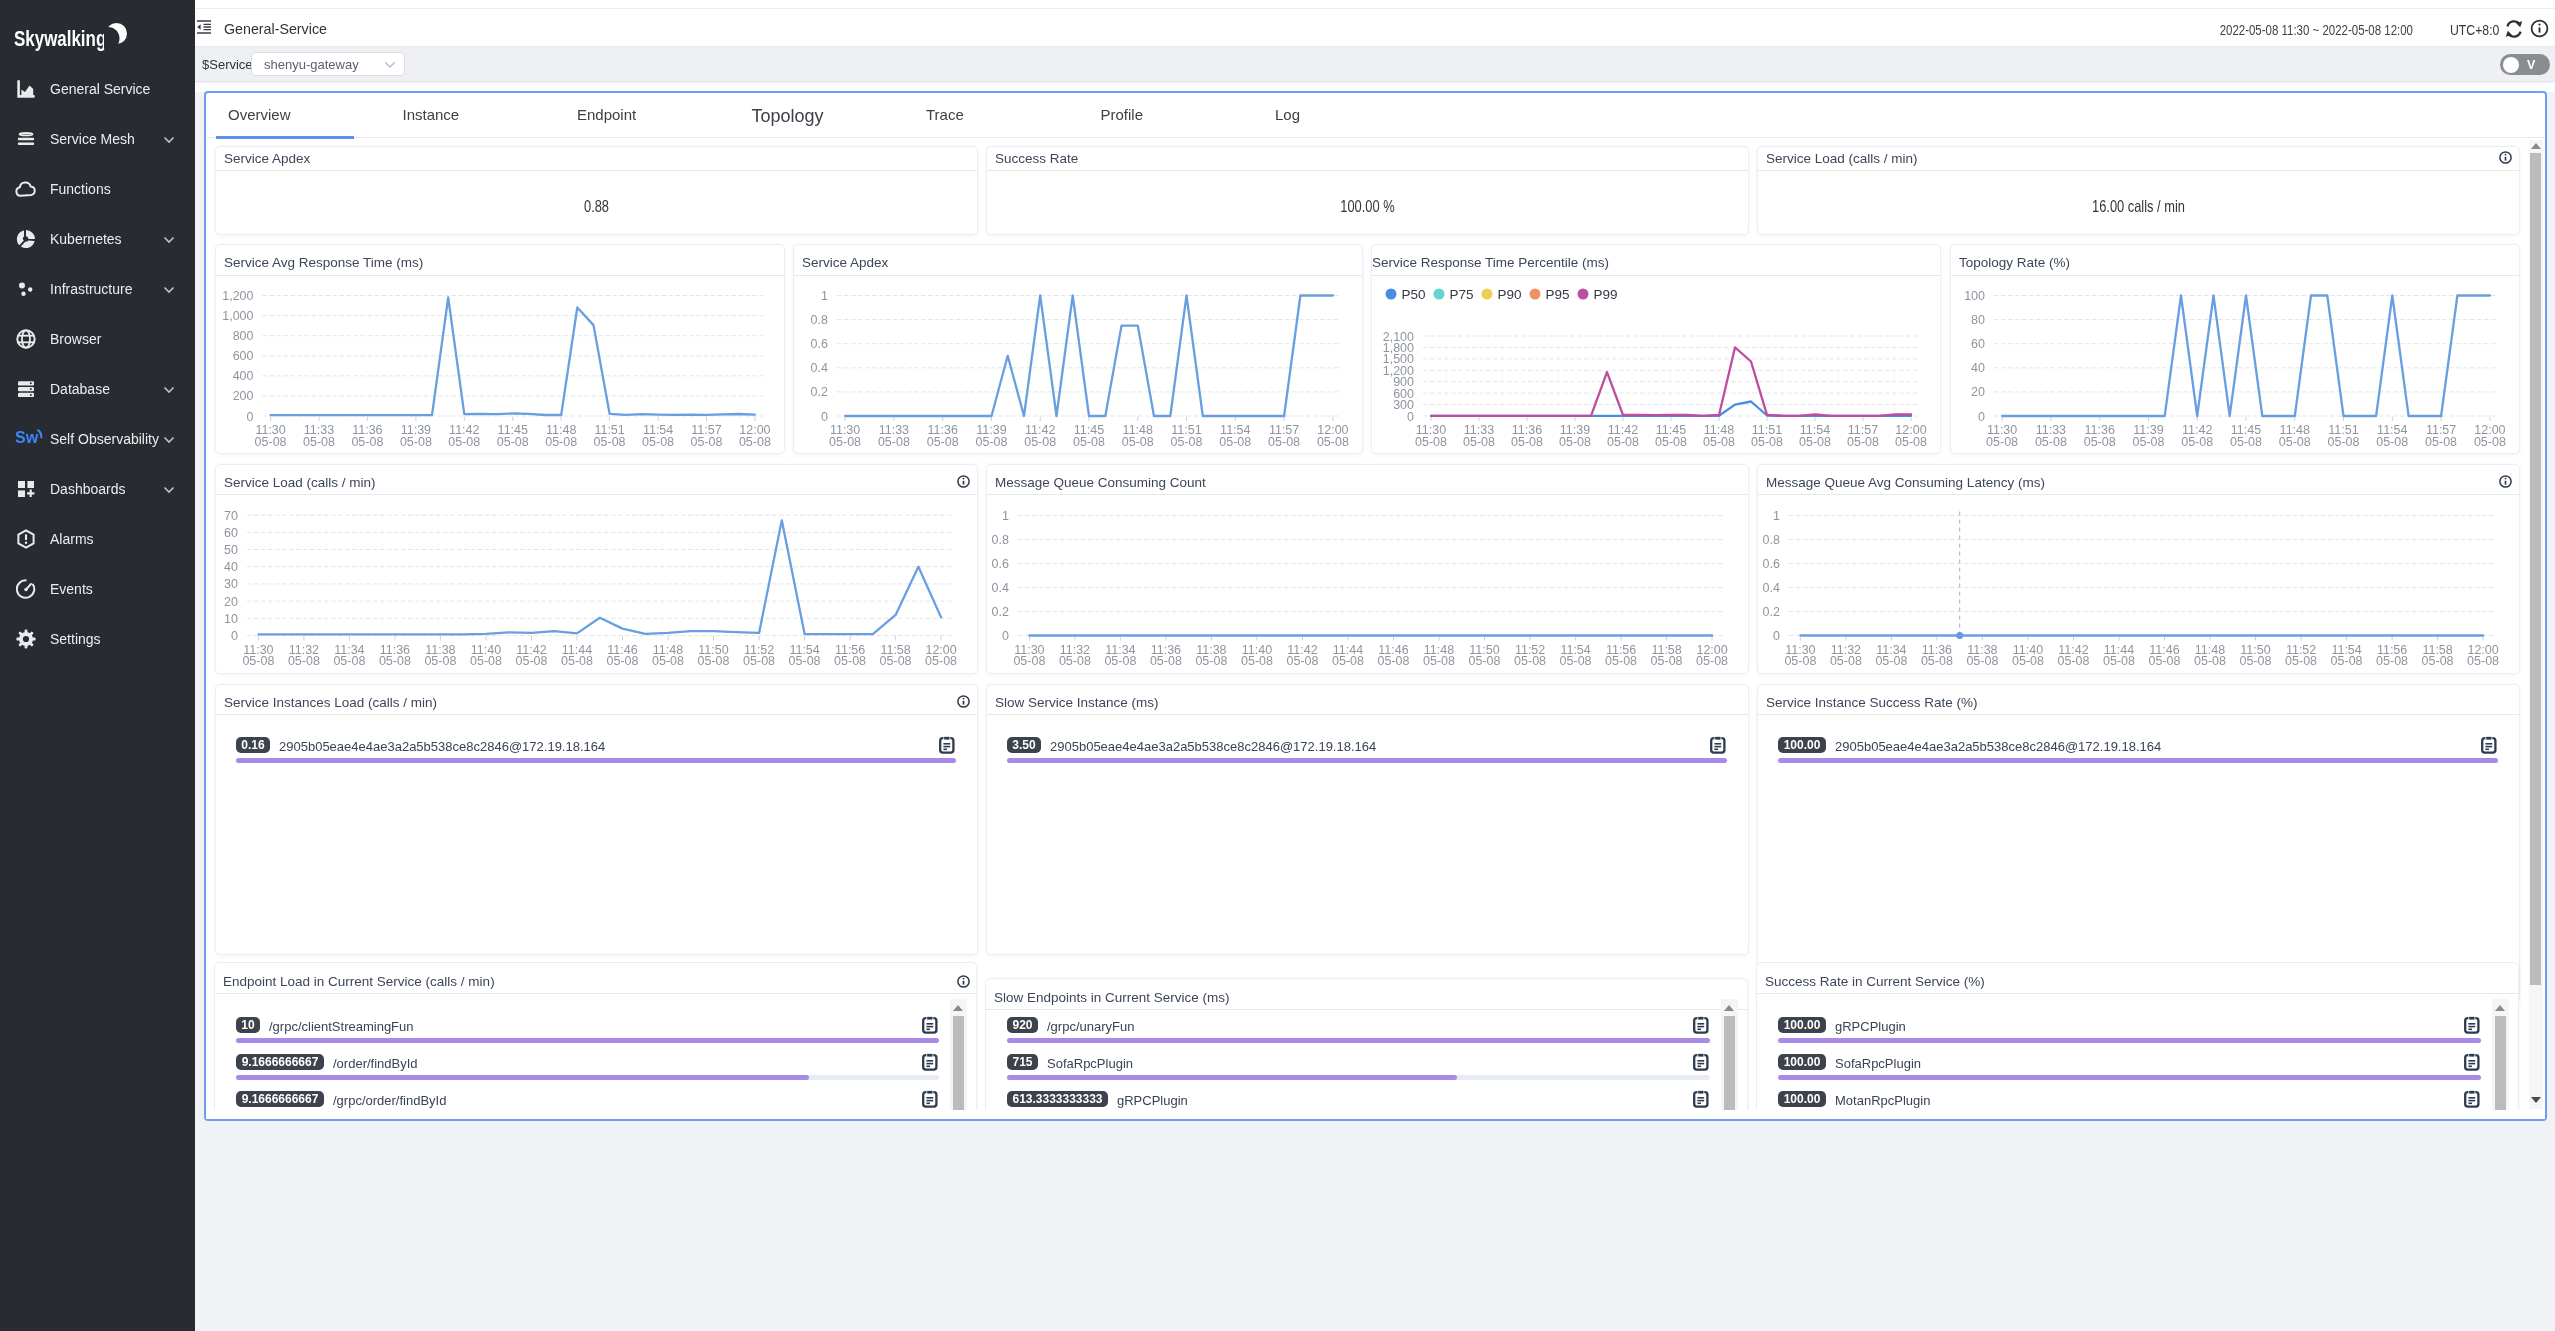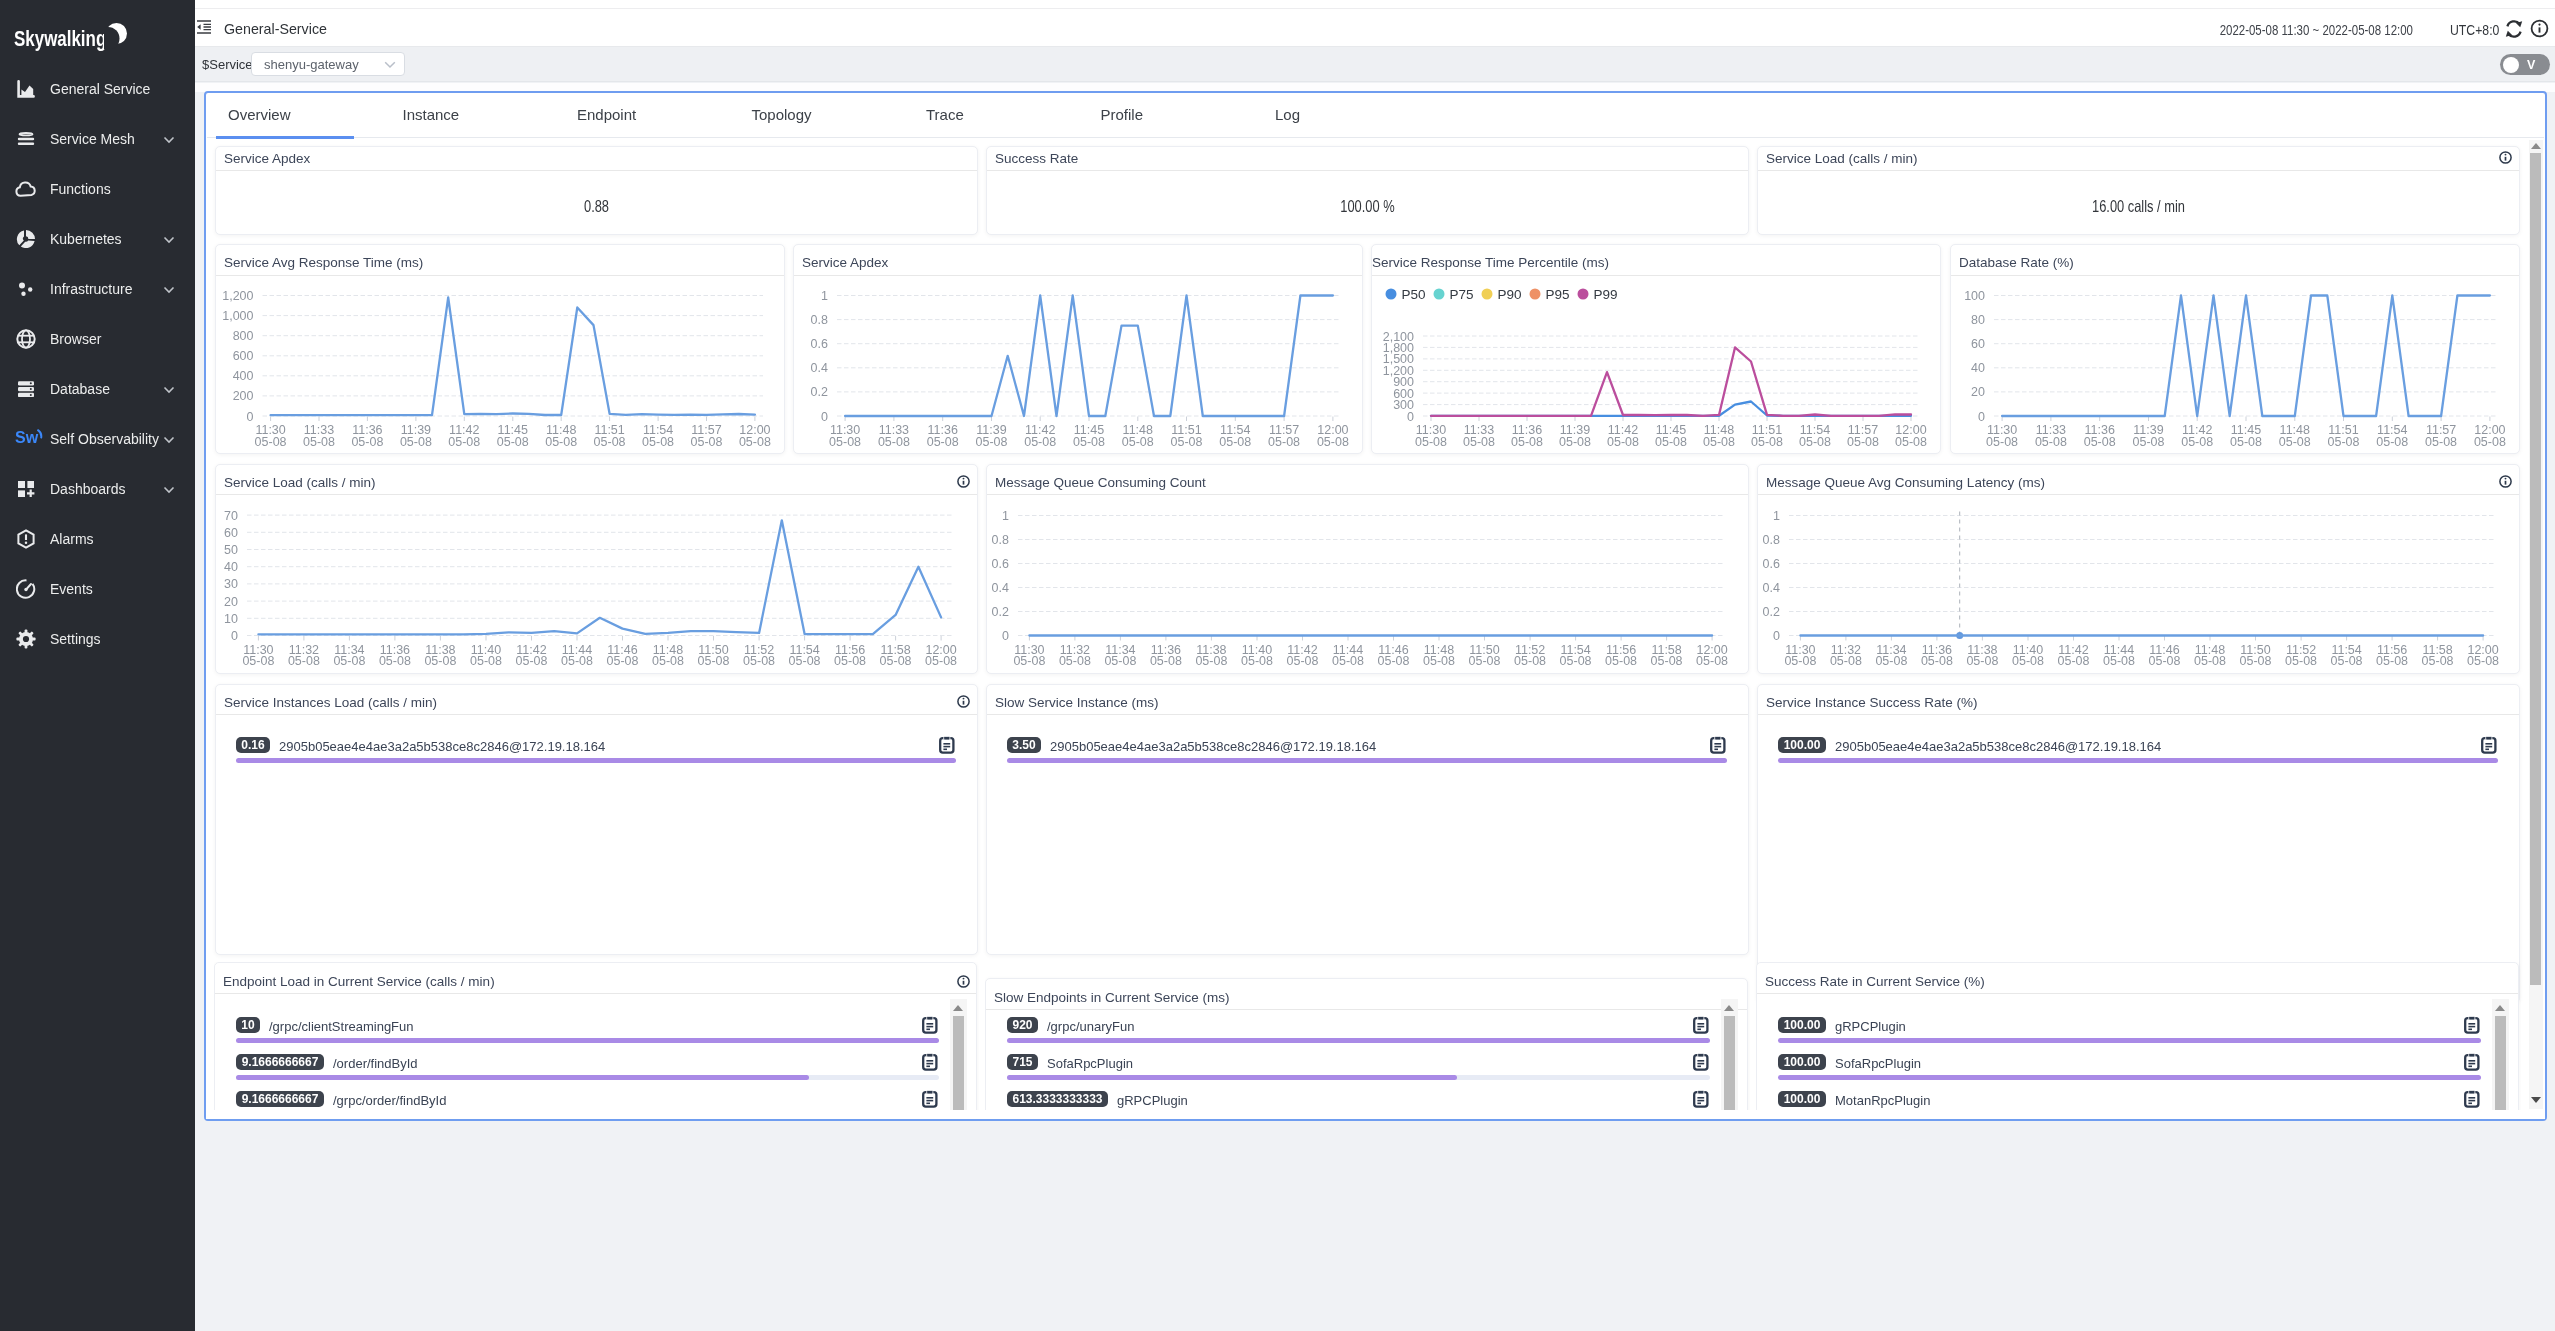--- a/index.html
+++ b/index.html
@@ -132,21 +132,21 @@
     <path d="M1.2 1.2 L6 6 L10.8 1.2" stroke="#b9bfc9" stroke-width="1.5" fill="none"></path>
   </svg>
 <div class="abs" style="left:2500px;top:54px;width:50px;height:21px;background:#898c91;border-radius:10.5px"></div>
 <div class="abs" style="left:2502.5px;top:56.5px;width:16px;height:16px;background:#fff;border-radius:50%"></div>
 <div class="abs" style="left:2527px;top:58px;color:#fff;font-size:12.5px;font-weight:bold">V</div>
 <div class="abs" style="left:195px;top:83px;width:2360px;height:9px;background:#fdfdfe"></div>
 <div class="abs" style="left:204px;top:91px;width:2343px;height:1030px;background:#fff;border:2px solid #6f9df0;border-radius:4px"></div>
 <div class="abs" style="left:228.0px;top:106px;font-size:15px;color:#3c4148">Overview</div>
 <div class="abs" style="left:402.5px;top:106px;font-size:15px;color:#3c4148">Instance</div>
 <div class="abs" style="left:577.0px;top:106px;font-size:15px;color:#3c4148">Endpoint</div>
-<div class="abs" style="left:751.5px;top:106px;font-size:15px;color:#3c4148">Topology</div>
+<div class="abs" style="left:751.5px;top:106px;font-size:18px;color:#3c4148">Topology</div>
 <div class="abs" style="left:926.0px;top:106px;font-size:15px;color:#3c4148">Trace</div>
 <div class="abs" style="left:1100.5px;top:106px;font-size:15px;color:#3c4148">Profile</div>
 <div class="abs" style="left:1275.0px;top:106px;font-size:15px;color:#3c4148">Log</div>
 <div class="abs" style="left:207px;top:137px;width:2337px;height:1px;background:#e6e9ee"></div>
 <div class="abs" style="left:216px;top:136px;width:138px;height:2.5px;background:#5b8ff0"></div>
 <div class="sbtrack" style="left:2528.5px;top:139.5px;width:14px;height:969px"></div>
 <div class="uarrow" style="left:2530.5px;top:143px"></div>
 <div class="sbthumb" style="left:2530px;top:153px;width:11px;height:832px"></div>
 <div class="darrow" style="left:2530.5px;top:1097px"></div>
 <div class="card" style="left:215px;top:146px;width:763px;height:89px">
@@ -176,21 +176,21 @@
 <div class="card" style="left:793px;top:244px;width:570px;height:210px">
     <div class="chd" style="height:30.5px"></div>
     <div class="ctitle" style="left:8px;top:9.5px">Service Apdex</div>
   </div>
 <div class="card" style="left:1371px;top:244px;width:570px;height:210px">
     <div class="chd" style="height:30.5px"></div>
     <div class="ctitle" style="left:0;top:9.5px">Service Response Time Percentile (ms)</div>
   </div>
 <div class="card" style="left:1950px;top:244px;width:570px;height:210px">
     <div class="chd" style="height:30.5px"></div>
-    <div class="ctitle" style="left:8px;top:9.5px">Database Rate (%)</div>
+    <div class="ctitle" style="left:8px;top:9.5px">Topology Rate (%)</div>
   </div>
 <svg style="position:absolute;left:215px;top:276px" width="570" height="178" viewBox="0 0 570 178">
     <line x1="47.5" y1="140.0" x2="548" y2="140.0" stroke="#e2e5ea" stroke-width="1" stroke-dasharray="4.5 2.5"></line>
     <text x="38.5" y="144.5" text-anchor="end" font-size="12.5" fill="#8f959e">0</text>
     <line x1="47.5" y1="119.9" x2="548" y2="119.9" stroke="#e2e5ea" stroke-width="1" stroke-dasharray="4.5 2.5"></line>
     <text x="38.5" y="124.4" text-anchor="end" font-size="12.5" fill="#8f959e">200</text>
     <line x1="47.5" y1="99.8" x2="548" y2="99.8" stroke="#e2e5ea" stroke-width="1" stroke-dasharray="4.5 2.5"></line>
     <text x="38.5" y="104.3" text-anchor="end" font-size="12.5" fill="#8f959e">400</text>
     <line x1="47.5" y1="79.8" x2="548" y2="79.8" stroke="#e2e5ea" stroke-width="1" stroke-dasharray="4.5 2.5"></line>
     <text x="38.5" y="84.2" text-anchor="end" font-size="12.5" fill="#8f959e">600</text>

